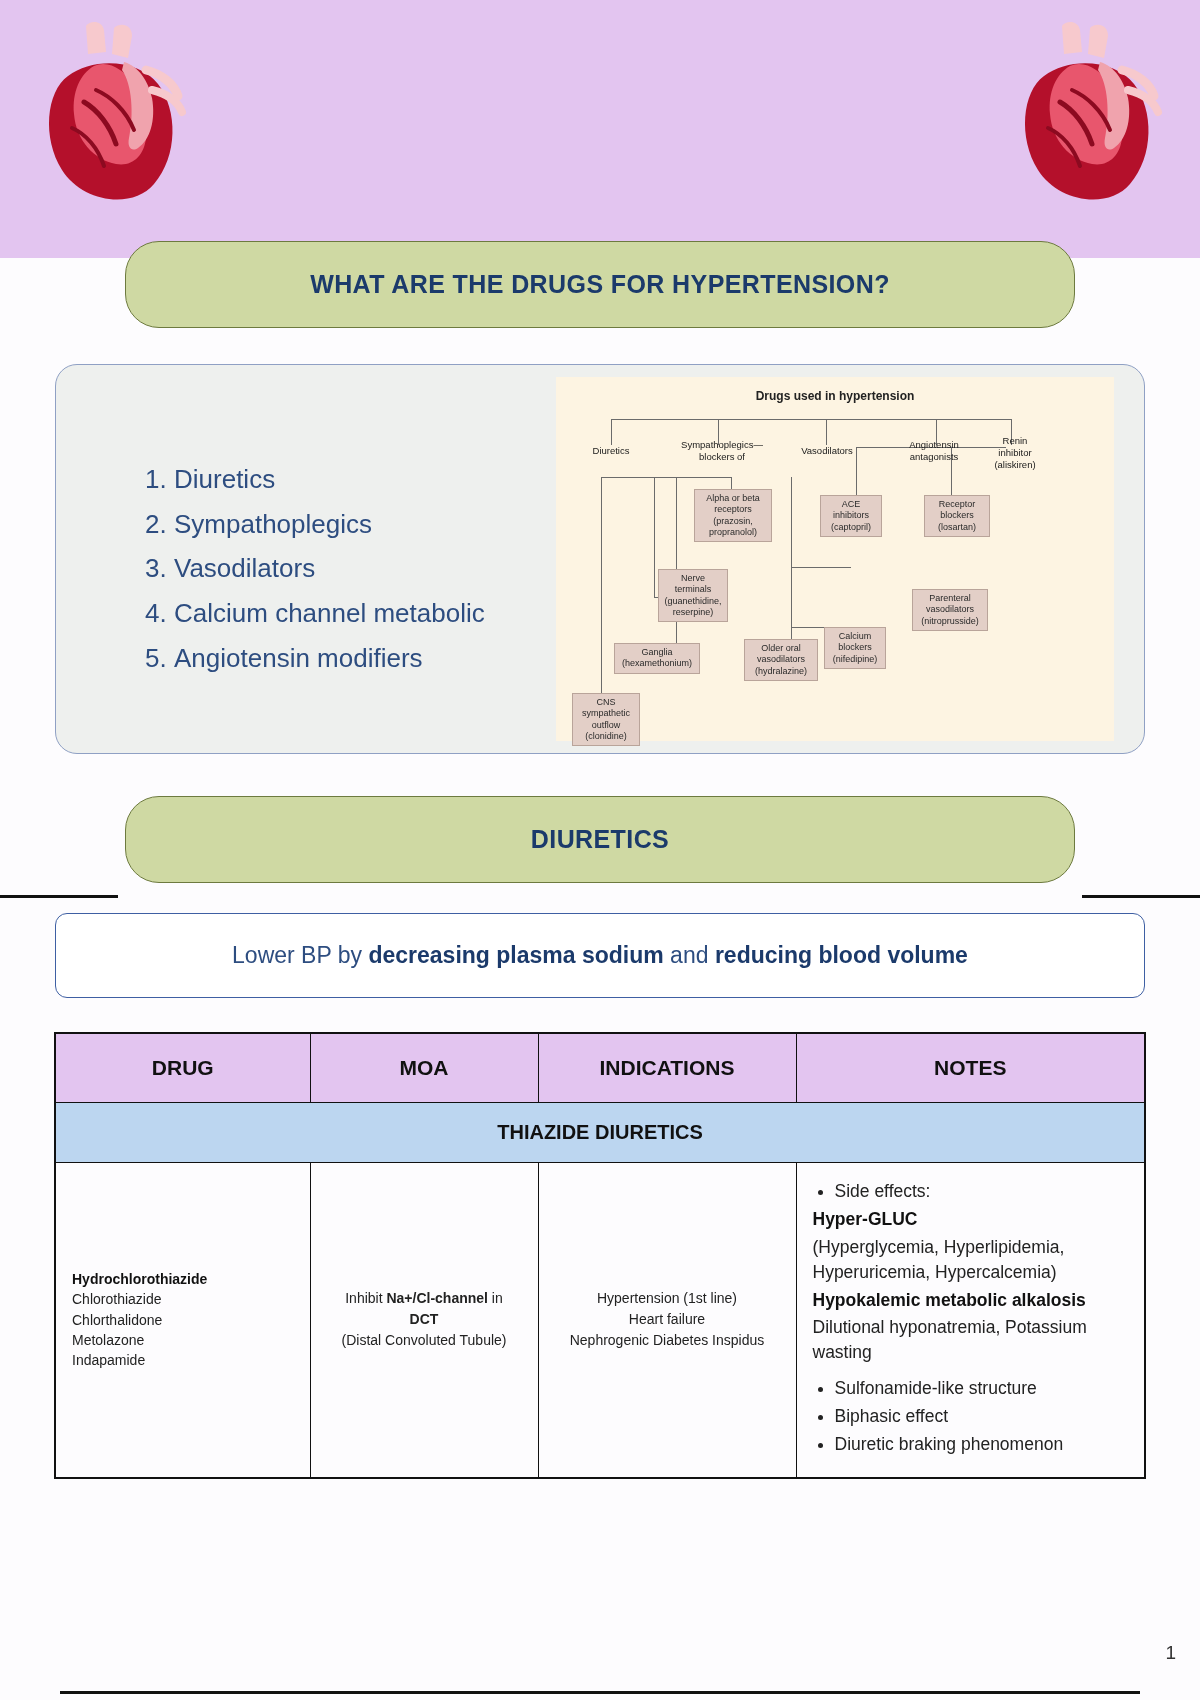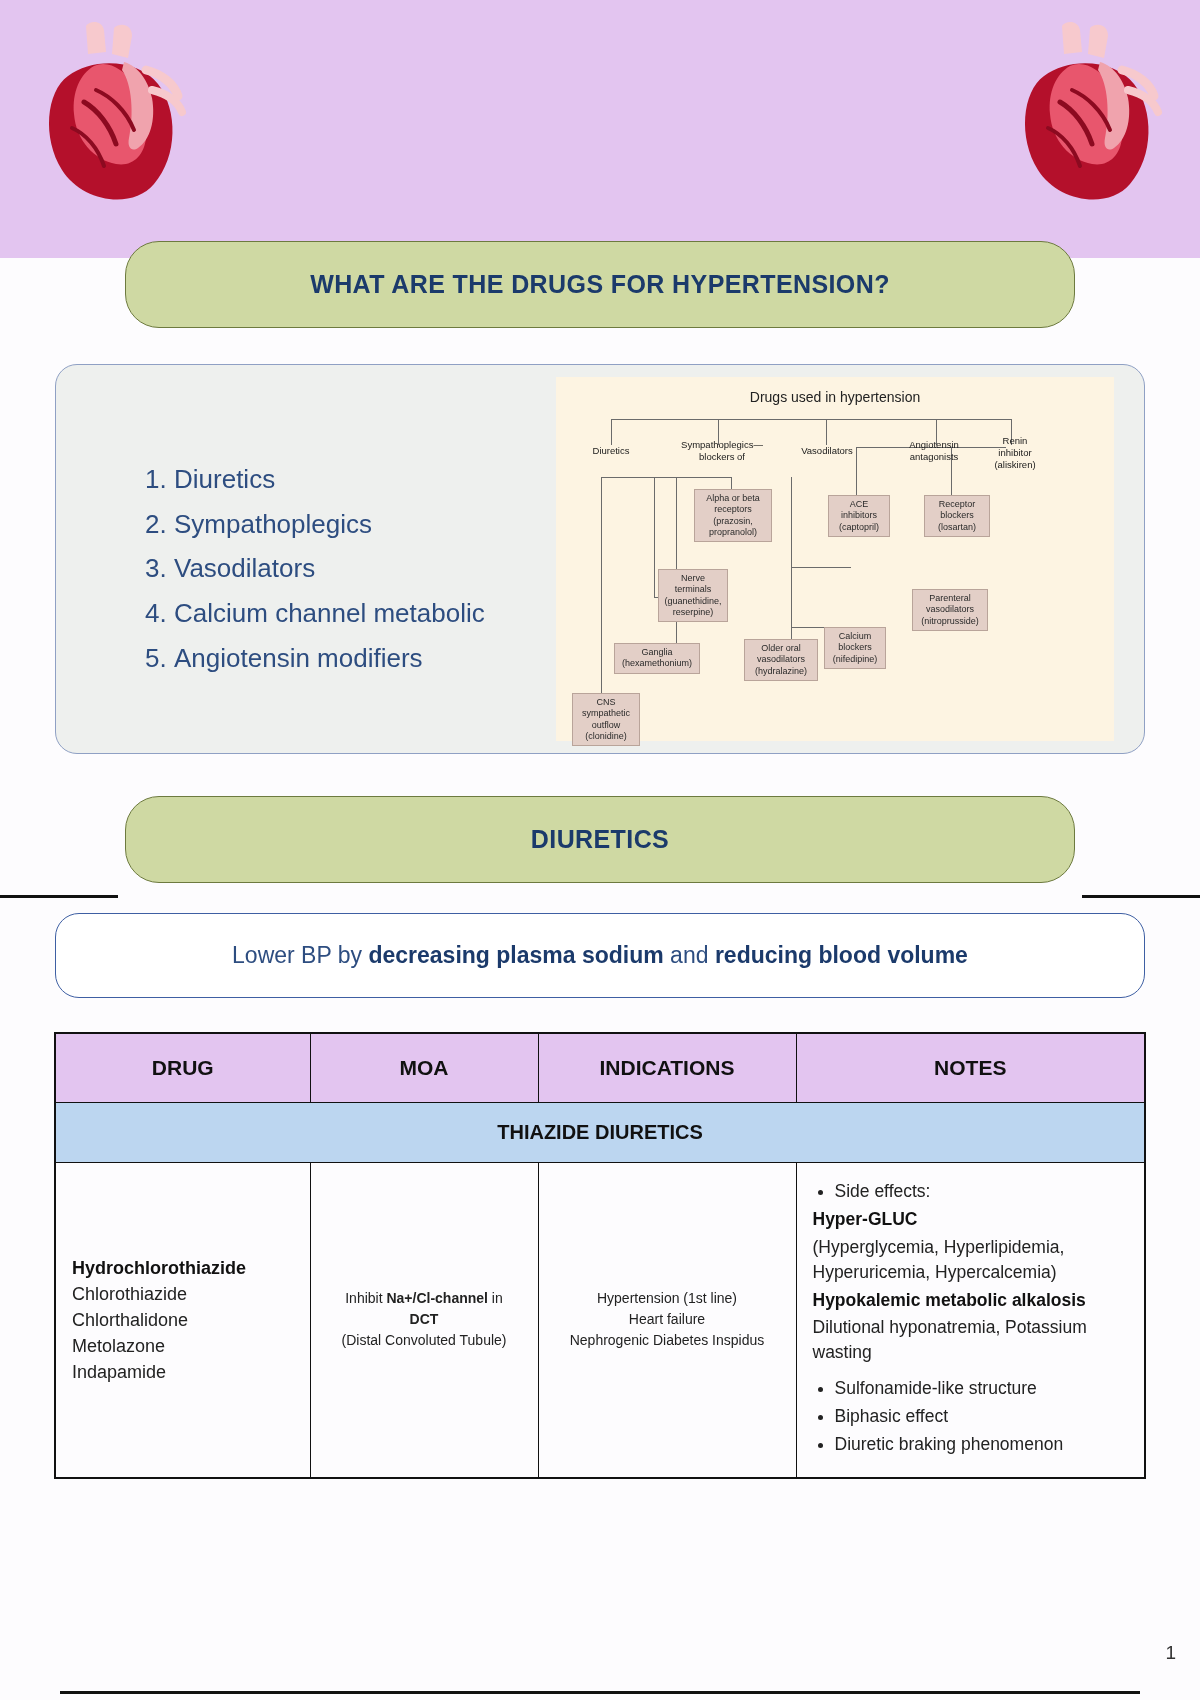--- a/index.html
+++ b/index.html
@@ -93,22 +93,23 @@
     background: #fdf4e2;
     position: relative;
     font-size: 9.5px;
     color: #222;
     text-align: center;
   }
   .diagram-title {
     position: absolute;
     left: 0; right: 0;
     top: 12px;
-    font-size: 14px;
-    color: #222;
+    font-size: 12px;
+    color: #222;
+    font-weight: bold;
   }
   .dg-node {
     position: absolute;
     background: #e3cfc7;
     border: 0.8px solid #b9a49a;
     line-height: 1.25;
     padding: 3px 4px;
     font-size: 9px;
     color: #2a2a2a;
   }
@@ -119,21 +120,21 @@
     color: #1a1a1a;
   }
   .dg-line { position: absolute; background: #6b6b6b; }
 
   
   .subtitle-card {
     margin: 30px auto 0;
     width: 1090px;
     background: #ffffff;
     border: 1.5px solid #3e5fa3;
-    border-radius: 24px;
+    border-radius: 12px;
     padding: 28px 20px;
     text-align: center;
     color: #2d4d80;
     font-size: 23px;
   }
   .subtitle-card b { color: #1b3a6b; }
 
   
   .tbl {
     margin: 34px auto 0;
@@ -162,21 +163,21 @@
     padding: 18px 6px;
     color: #111;
   }
   .c-drug   { width: 255px; }
   .c-moa    { width: 228px; }
   .c-ind    { width: 258px; }
   .c-notes  { width: 349px; }
 
   td.drug-cell {
     padding: 26px 16px;
-    font-size: 18px;
+    font-size: 14px;
     color: #222;
     line-height: 1.45;
     text-align: left;
   }
   td.drug-cell .first { font-weight: bold; color: #111; }
   td.moa-cell, td.ind-cell {
     padding: 18px 26px;
     font-size: 14px;
     color: #222;
     line-height: 1.5;
@@ -292,21 +293,21 @@
     <div class="dg-plain" style="left:330px; top:62px; width:96px;">Angiotensin<br>antagonists</div>
     <div class="dg-plain" style="left:428px; top:58px; width:62px;">Renin<br>inhibitor<br>(aliskiren)</div>
 
     <div class="dg-node" style="left:138px; top:112px; width:78px;">Alpha or beta<br>receptors<br>(prazosin,<br>propranolol)</div>
     <div class="dg-node" style="left:102px; top:192px; width:70px;">Nerve<br>terminals<br>(guanethidine,<br>reserpine)</div>
     <div class="dg-node" style="left:58px; top:266px; width:86px;">Ganglia<br>(hexamethonium)</div>
     <div class="dg-node" style="left:16px; top:316px; width:68px;">CNS<br>sympathetic<br>outflow<br>(clonidine)</div>
     <div class="dg-node" style="left:188px; top:262px; width:74px;">Older oral<br>vasodilators<br>(hydralazine)</div>
     <div class="dg-node" style="left:268px; top:250px; width:62px;">Calcium<br>blockers<br>(nifedipine)</div>
     <div class="dg-node" style="left:356px; top:212px; width:76px;">Parenteral<br>vasodilators<br>(nitroprusside)</div>
-    <div class="dg-node" style="left:272px; top:118px; width:62px;">ACE<br>inhibitors<br>(captopril)</div>
+    <div class="dg-node" style="left:264px; top:118px; width:62px;">ACE<br>inhibitors<br>(captopril)</div>
     <div class="dg-node" style="left:368px; top:118px; width:66px;">Receptor<br>blockers<br>(losartan)</div>
   </div>
 </div>
 
 <div class="rule-left"></div>
 <div class="rule-right"></div>
 <div class="banner-2-wrap">
   <div class="banner">DIURETICS</div>
 </div>
 

